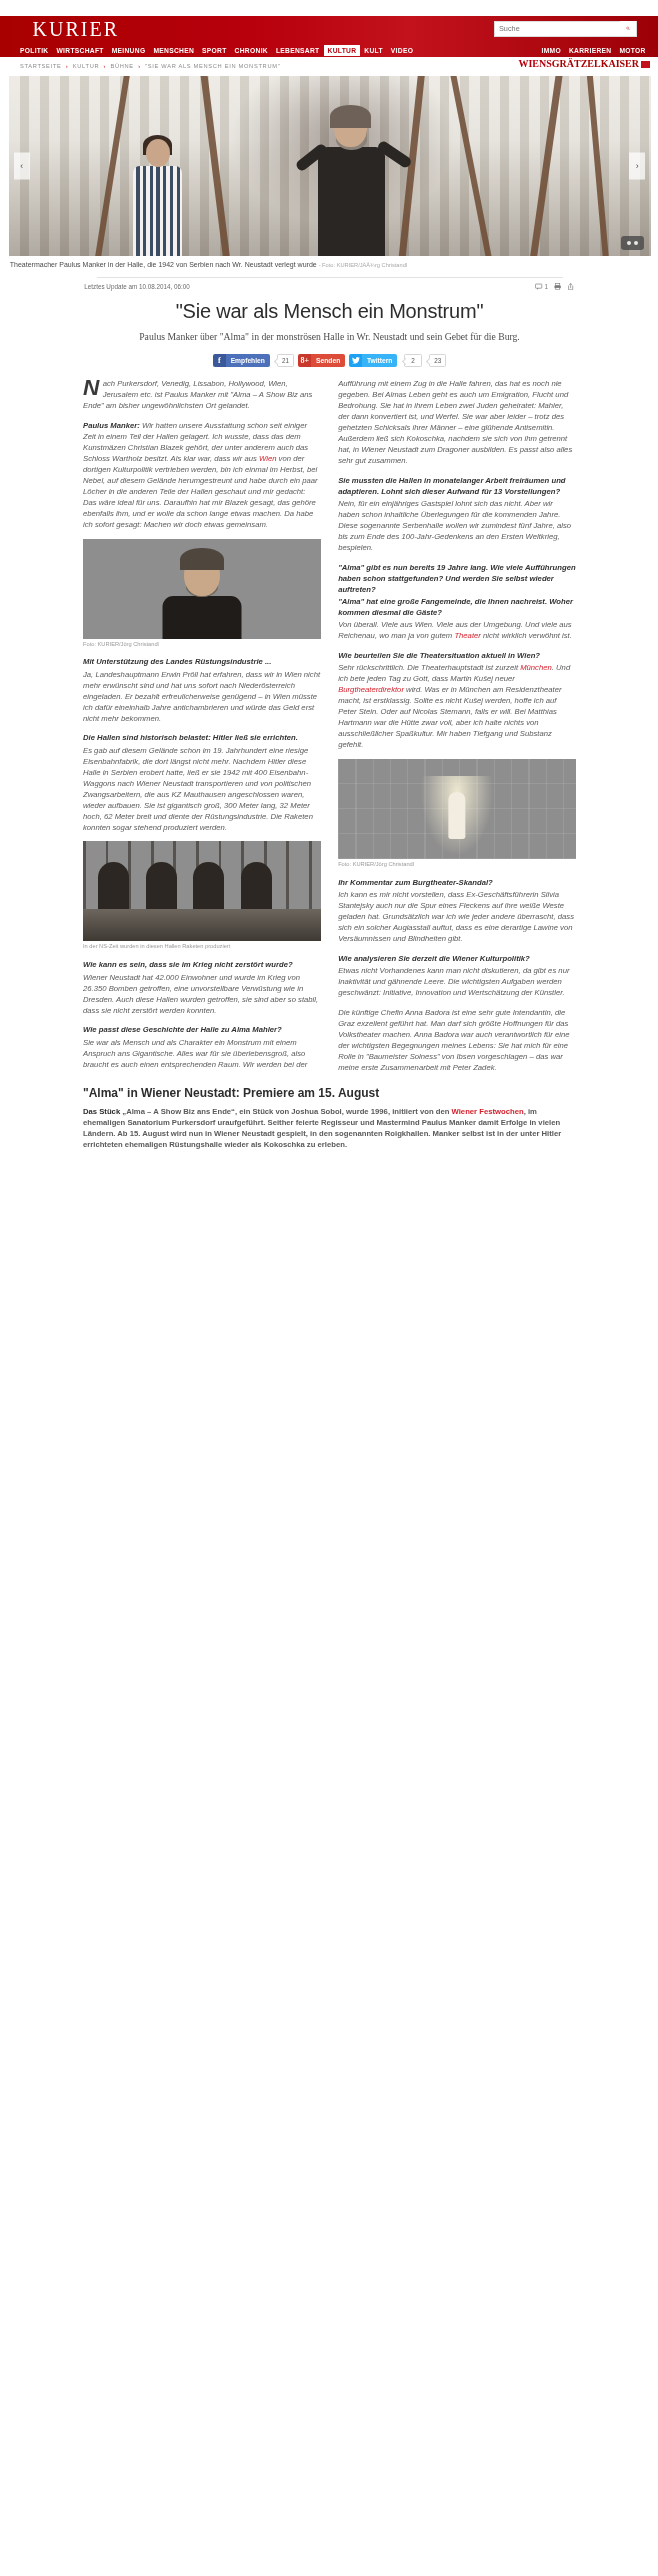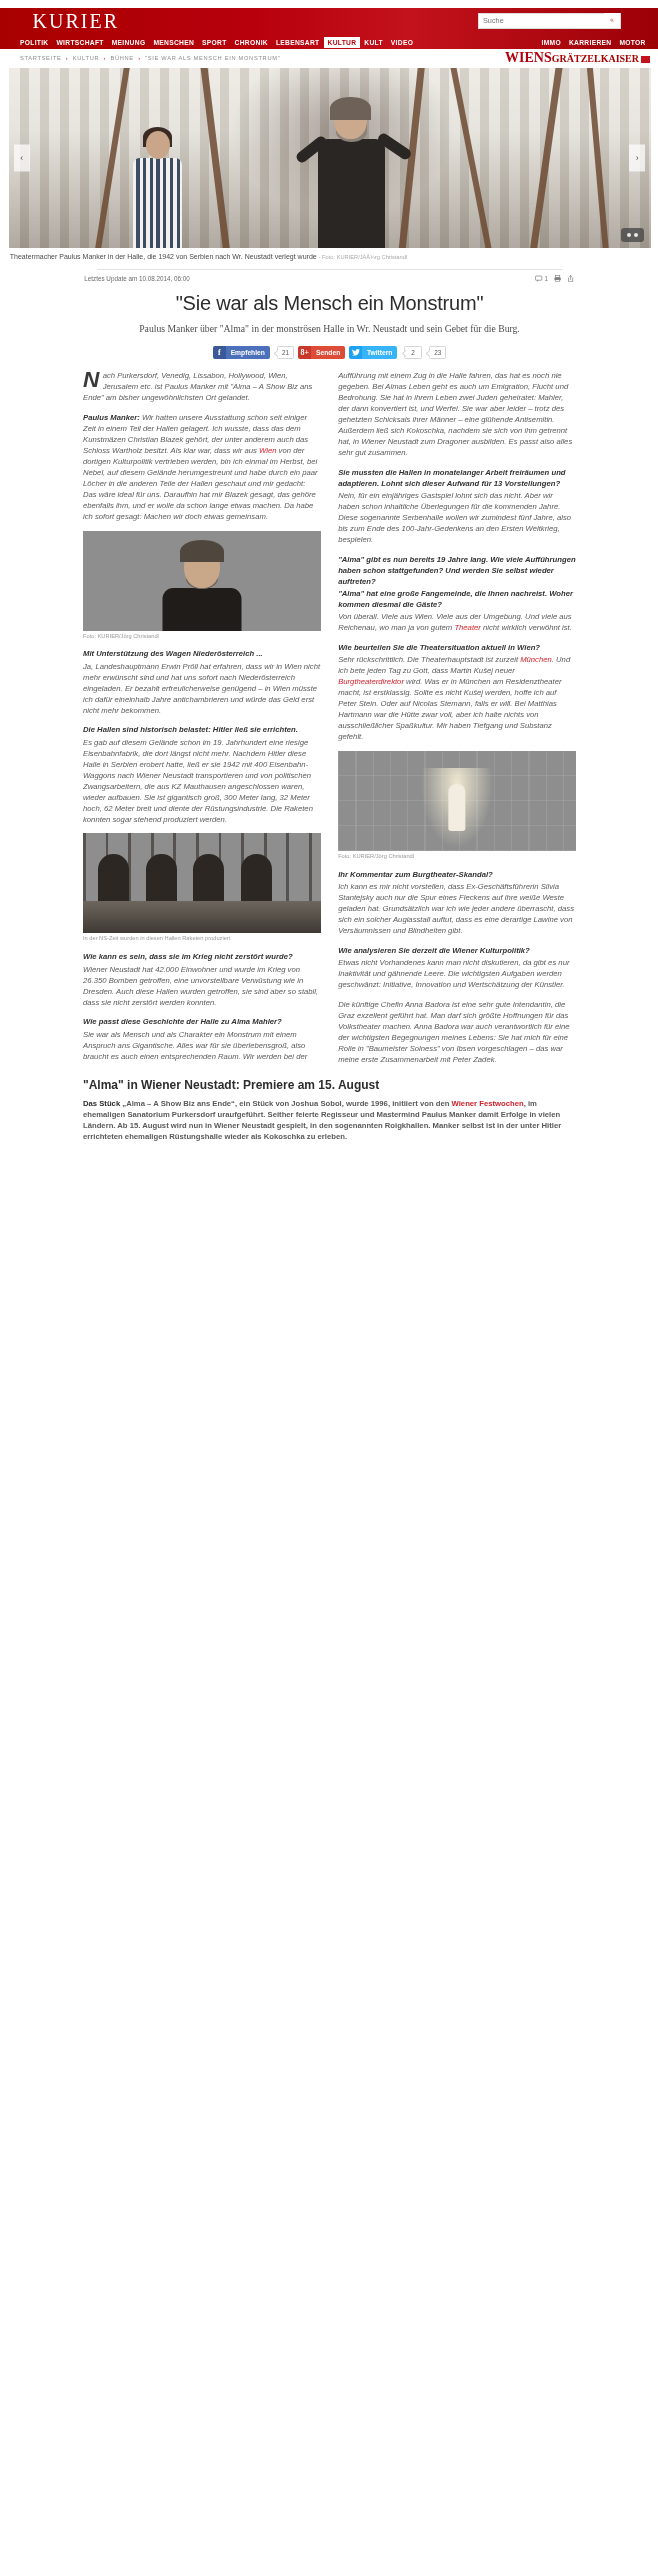--- a/index.html
+++ b/index.html
@@ -11,32 +11,32 @@
     color: #333;
     -webkit-font-smoothing: antialiased;
   }
 
   
   .masthead {
     position: relative;
     height: 27px;
     background: linear-gradient(90deg, #a80000 0%, #b7000c 38%, #c3121c 62%, #9c0007 100%);
   }
-  .masthead-inner { position:relative; width:631px; height:27px; margin:8px auto; }
+  .masthead-inner { position:relative; width:631px; height:27px; margin:16px auto; }
   .brand {
     position:absolute; left: 18.6px; top: 1.3px;
     font-family: "Liberation Serif", serif;
     font-size: 20px;
     letter-spacing: 2px;
     color: #ffffff;
     font-weight: 400;
     line-height: 24px;
   }
   .search-wrap {
-    position:absolute; right: 24px; top: 4.7px;
+    position:absolute; right: 8px; top: 4.7px;
     width: 143px; height: 16px;
     background:#fff;
     border:0.7px solid #ddd;
     display:flex; align-items:center;
   }
   .search-wrap input {
     border:0; outline:0; flex:1;
     height:14.6px; padding:0 4px;
     font-family:"Liberation Sans", sans-serif;
     font-size:7.3px; color:#777;
@@ -79,21 +79,21 @@
     font-size: 5.7px; letter-spacing:0.7px; color:#8c8c8c;
     white-space:nowrap;
   }
   .crumb span.sep { color:#c3121c; padding:0 2px; }
   .graetzel {
     position:absolute; right: 9.3px; top: 1.3px;
     font-family:"Liberation Serif", serif;
     font-size: 10px; color:#a80000; font-weight:bold;
     letter-spacing:0px; white-space:nowrap;
   }
-  .graetzel .w { color:#b4000c; font-size:14px; }
+  .graetzel .w { color:#b4000c; font-size:10px; }
   .graetzel .sq { display:inline-block; width:8.7px; height:7.3px; background:#c3121c; vertical-align:-0.7px; margin-left:2px; }
 
   
   .hero { position:relative; width:642px; margin:0 auto; height: 180px; overflow:hidden; background:#cfcfcf; }
   .hero-photo {
     position:absolute; inset:0;
     background:
       radial-gradient(ellipse 160px 120px at 52% 35%, rgba(60,40,30,.55), rgba(60,40,30,0) 70%),
       linear-gradient(180deg, #e8e4dc 0%, #ddd9d1 35%, #bdb6ab 62%, #8d8479 100%);
   }
@@ -437,21 +437,21 @@
     <div class="fig">
       <div class="ph ph-portrait">
         <div class="pm-body"></div>
           <div class="pm-beard"></div>
           <div class="pm-head"></div>
           <div class="pm-hair"></div>
       </div>
       <div class="cap">Foto: KURIER/Jörg Christandl</div>
     </div>
 
-    <p class="q">Mit Unterstützung des Wagen Niederösterreich ...</p>
+    <p class="q">Mit Unterstützung des Landes Rüstungsindustrie ...</p>
     <p>Ja, Landeshauptmann Erwin Pröll hat erfahren, dass wir in Wien nicht mehr erwünscht sind und hat uns sofort nach Niederösterreich eingeladen. Er bezahlt erfreulicherweise genügend – in Wien müsste ich dafür eineinhalb Jahre antichambrieren und würde das Geld erst nicht mehr bekommen.</p>
 
     <p class="q">Die Hallen sind historisch belastet: Hitler ließ sie errichten.</p>
     <p>Es gab auf diesem Gelände schon im 19. Jahrhundert eine riesige Eisenbahnfabrik, die dort längst nicht mehr. Nachdem Hitler diese Halle in Serbien erobert hatte, ließ er sie 1942 mit 400 Eisenbahn-Waggons nach Wiener Neustadt transportieren und von politischen Zwangsarbeitern, die aus KZ Mauthausen angeschlossen waren, wieder aufbauen. Sie ist gigantisch groß, 300 Meter lang, 32 Meter hoch, 62 Meter breit und diente der Rüstungsindustrie. Die Raketen konnten sogar stehend produziert werden.</p>
 
     <div class="fig">
       <div class="ph ph-hall">
         <div class="arches"></div>
         <div class="floor"></div>
         <div class="arch" style="left:14.6px"></div>

